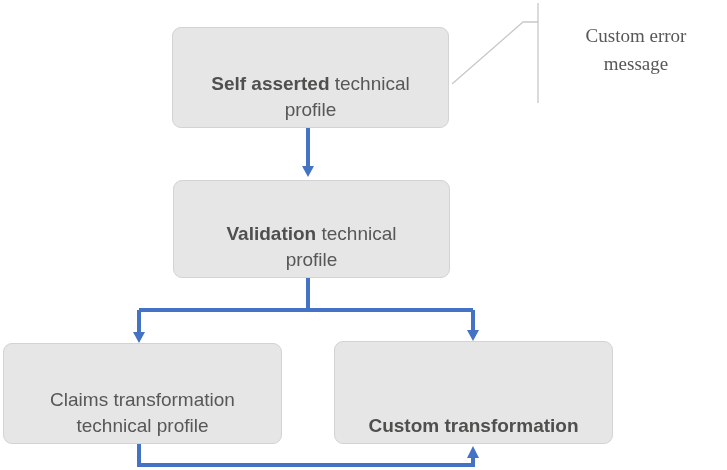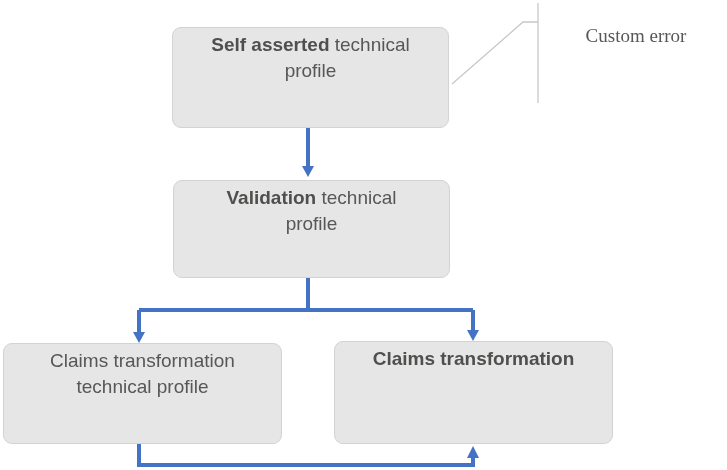--- a/index.html
+++ b/index.html
@@ -25,21 +25,21 @@
     height: 470px;
     pointer-events: none;
   }
   .node {
     position: absolute;
     box-sizing: border-box;
     background: #e7e6e6;
     border: 1px solid #d4d2d2;
     border-radius: 9px;
     display: flex;
-    align-items: flex-start;
+    align-items: flex-end;
     justify-content: center;
     text-align: center;
     color: #575756;
     font-size: 19px;
     line-height: 1.36;
     padding: 4px 24px;
   }
   .node .txt { display: block; }
   .node b { font-weight: bold; color: #4f4f4e; }
   #node-self-asserted { left: 172px; top: 27px; width: 277px; height: 101px; }
@@ -101,20 +101,21 @@
 
   <div class="node" id="node-claims-tp">
     <span class="txt">Claims transformation technical profile</span>
   </div>
 
   <div class="node" id="node-validation">
     <span class="txt"><b>Validation</b><span> technical profile</span></span>
   </div>
 
   <div class="node" id="node-claims-x">
-    <span class="txt">Claims transformation</span>
+    <span class="txt">Custom transformation</span>
   </div>
 
   <div class="annotation">
     <div>Custom error</div>
+    <div>message</div>
   </div>
 
 </div>
 
 </body></html>

